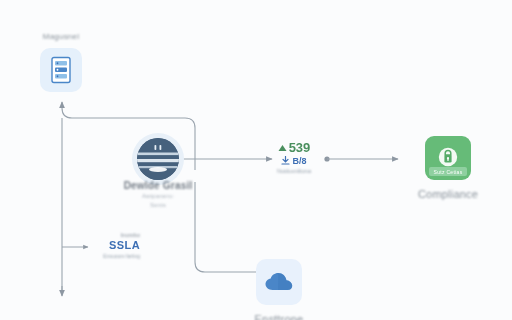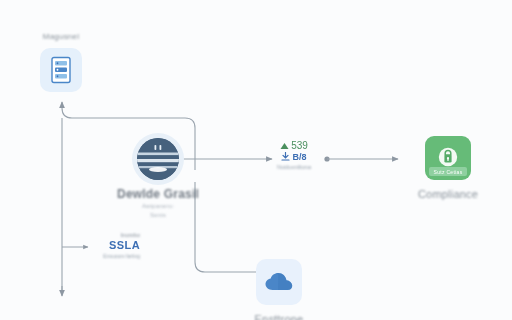--- a/index.html
+++ b/index.html
@@ -75,24 +75,23 @@
     filter: blur(0.9px);
     opacity: .72;
     letter-spacing: .2px;
     white-space: nowrap;
   }
   .lbl-top {
     font-size: 8px;
     margin-bottom: 7px;
   }
   .lbl-title {
-    font-size: 12px;
+    font-size: 10px;
     font-weight: 700;
     color: #3f4a57;
-    margin-top: 7px;
   }
   .lbl-sub {
     font-size: 6px;
     color: #8b95a1;
     line-height: 1.35;
     margin-top: 1px;
   }
   .lbl-cap {
     font-size: 11px;
     color: #5a6672;
@@ -124,21 +123,21 @@
     align-items: center;
     width: 80px;
   }
   .metric-row {
     display: flex;
     align-items: center;
     gap: 2px;
     filter: blur(0.75px);
     white-space: nowrap;
   }
-  .metric-1 { color: #4a8f5e; font-size: 10px; font-weight: 400; }
+  .metric-1 { color: #4a8f5e; font-size: 13px; font-weight: 700; }
   .metric-2 { color: #3d6fb4; font-size: 9px; font-weight: 700; margin-top: 1px; }
   .metric-cap {
     font-size: 5.5px;
     color: #98a2ae;
     margin-top: 2px;
     filter: blur(0.8px);
     white-space: nowrap;
   }
 
   

